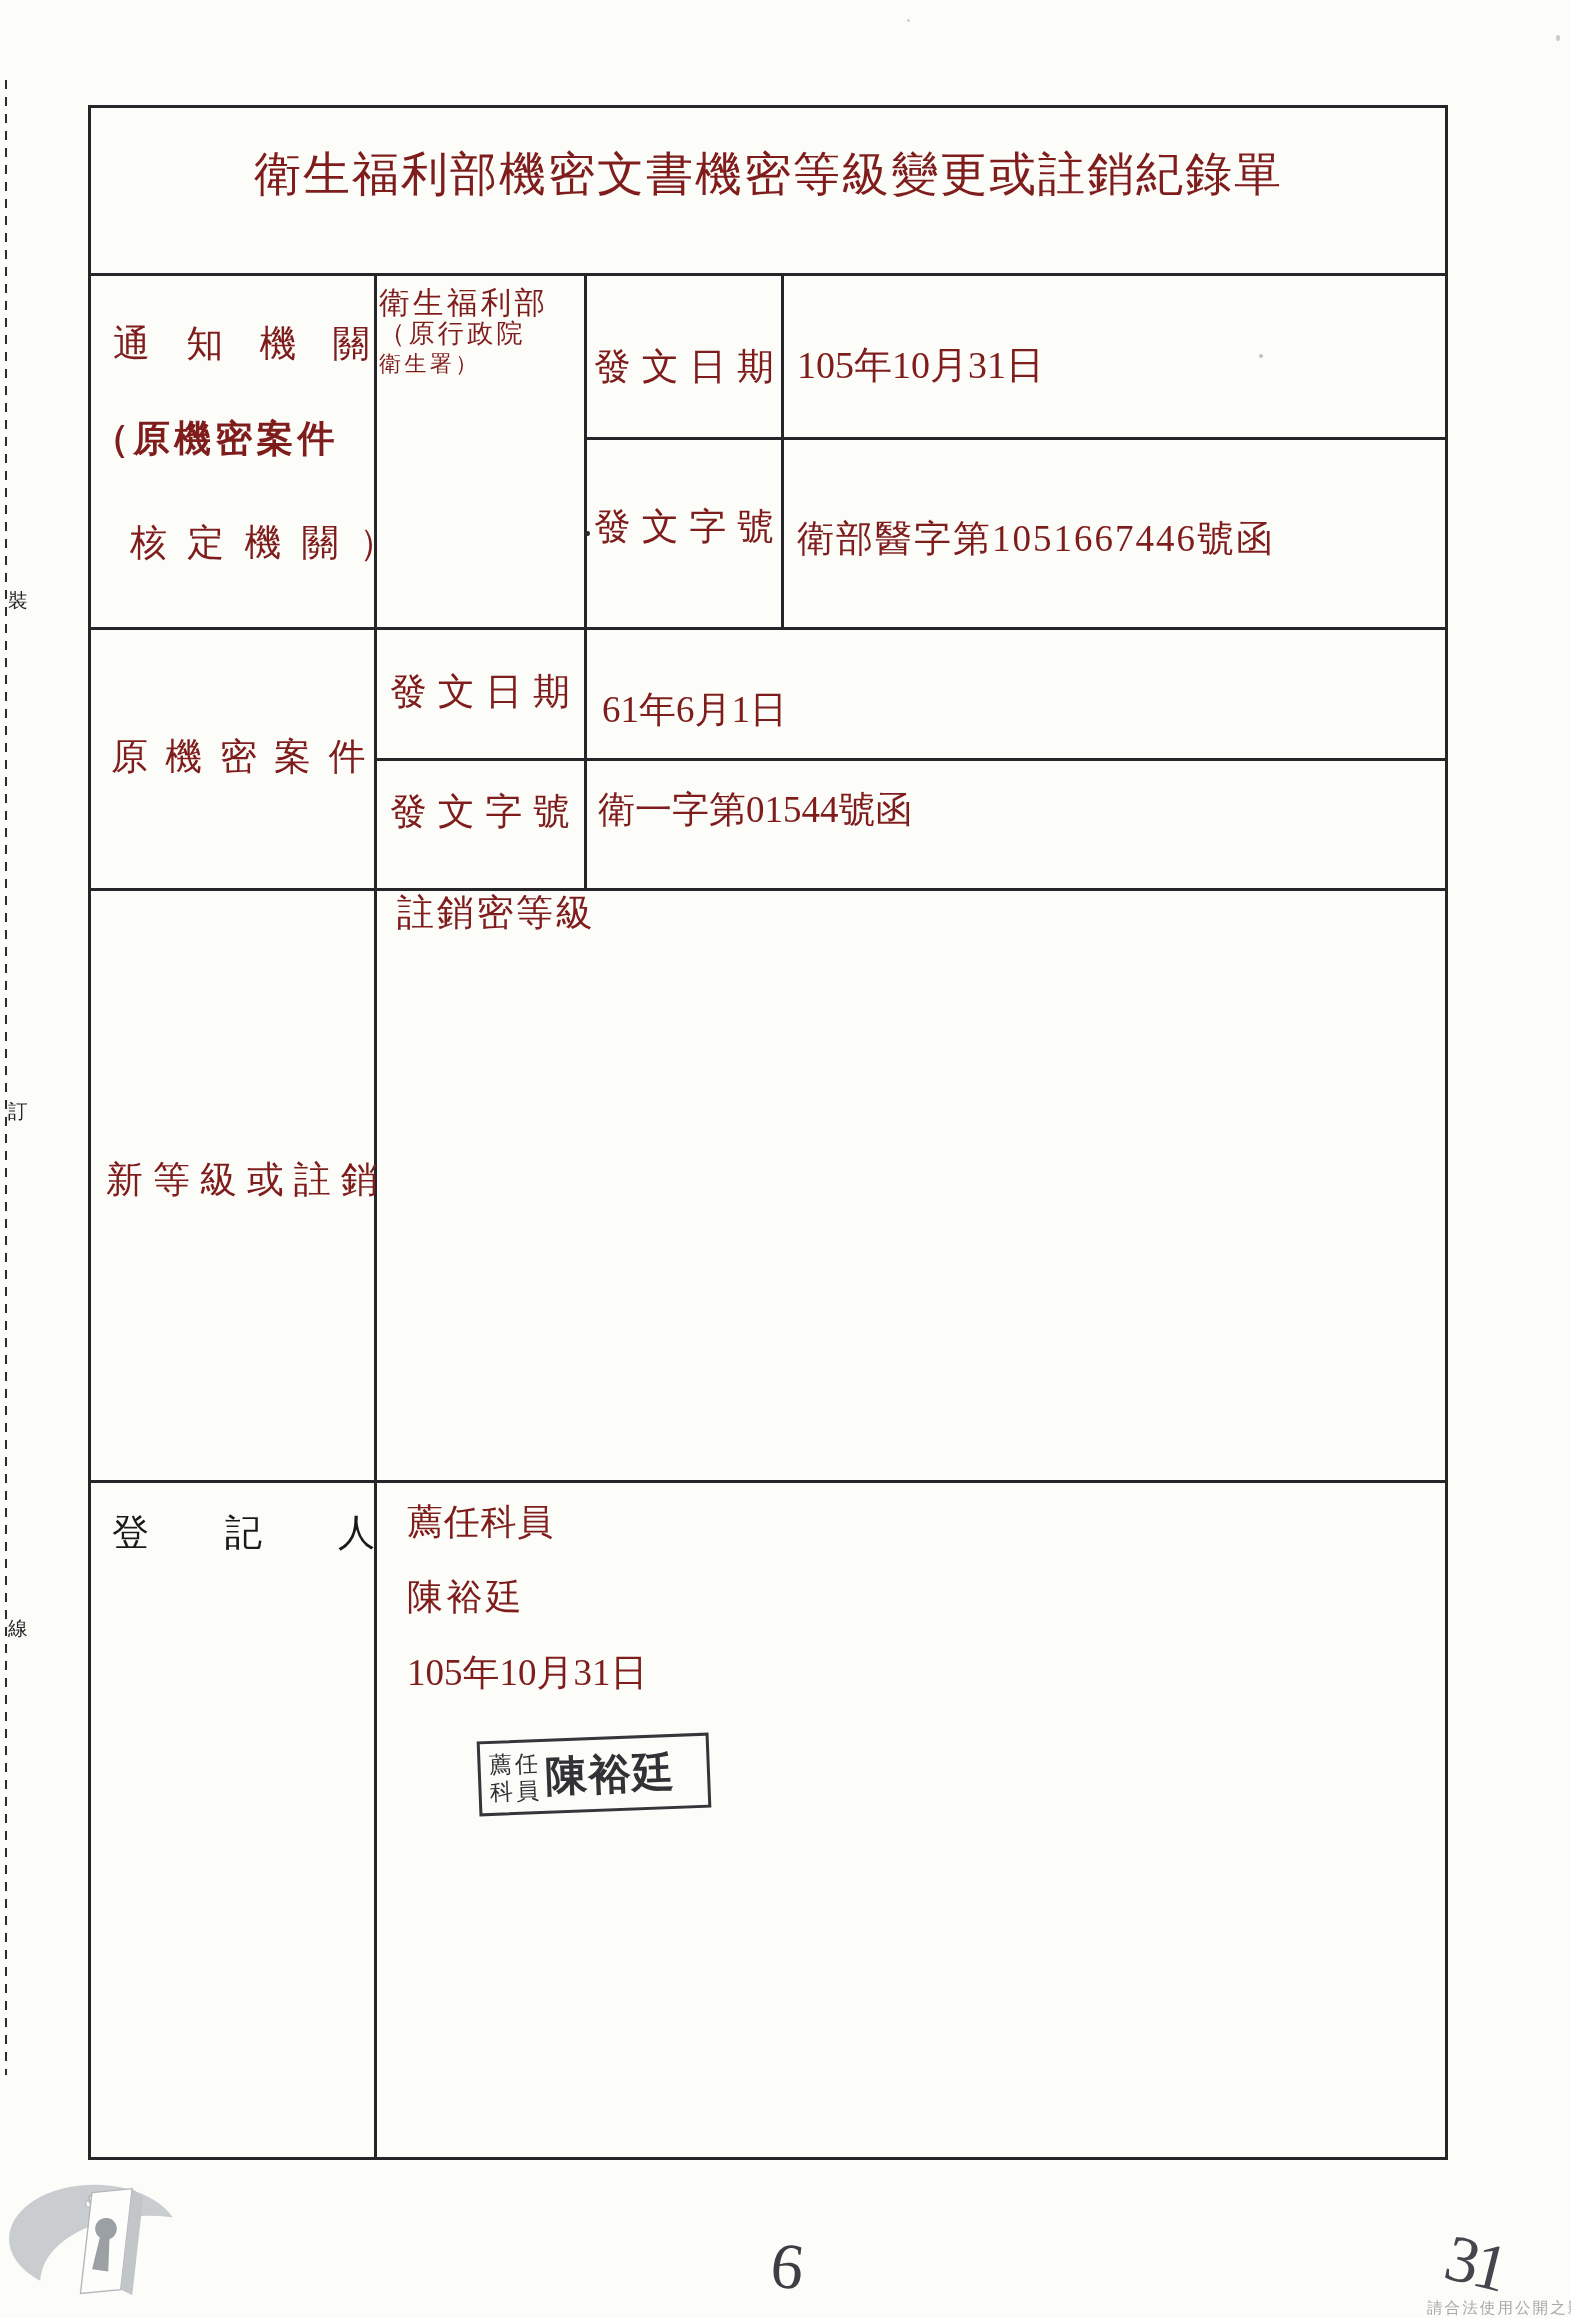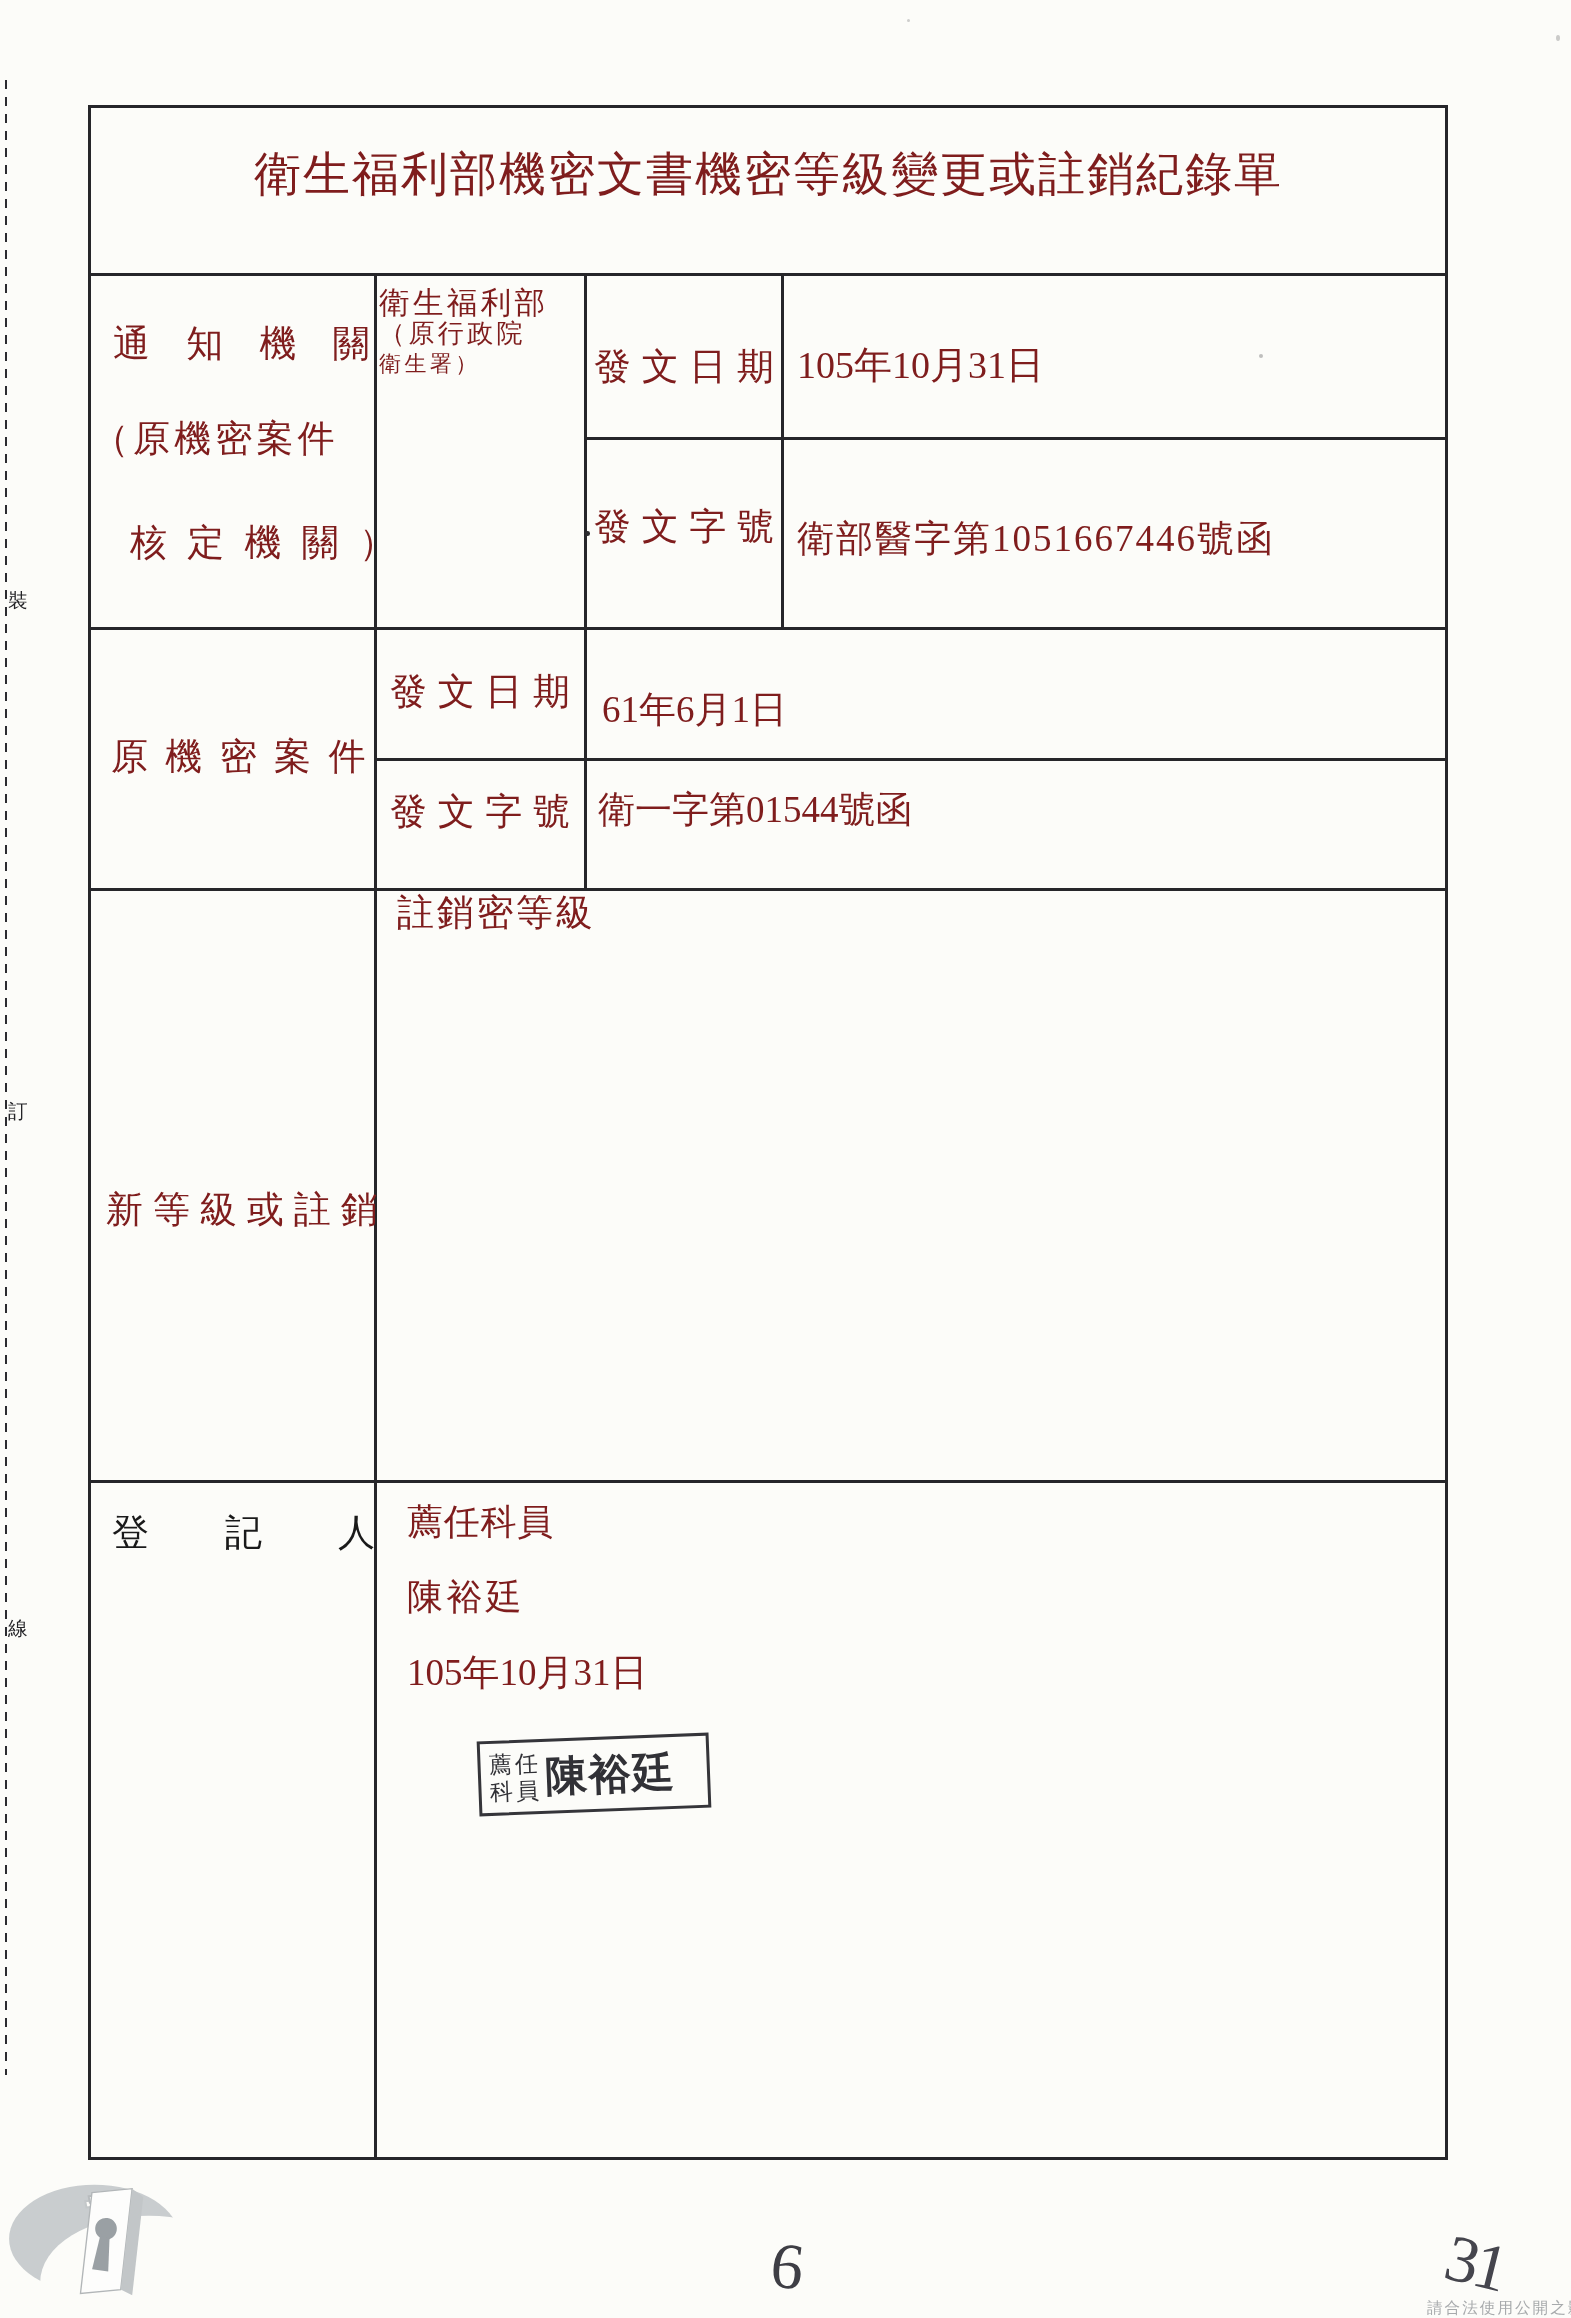--- a/index.html
+++ b/index.html
@@ -54,38 +54,38 @@
 <div class="hline" style="left:88px;top:1480px;width:1359px;"></div>
 <div class="vline" style="left:374px;top:273px;height:1887px;"></div>
 <div class="vline" style="left:584px;top:273px;height:617px;"></div>
 <div class="vline" style="left:781px;top:273px;height:357px;"></div>
 <div class="hline" style="left:584px;top:437px;width:863px;"></div>
 <div class="hline" style="left:374px;top:758px;width:1073px;"></div>
 
 <div class="txt title">衛生福利部機密文書機密等級變更或註銷紀錄單</div>
 
 <div class="txt" style="left:113px;top:325px;font-size:37px;word-spacing:27px;">通 知 機 關</div>
-<div class="txt" style="left:92px;top:420px;font-size:37px;letter-spacing:4.1px;">（原機密案件</div>
+<div class="txt" style="left:92px;top:420px;font-size:37px;letter-spacing:4.1px;font-weight:bold;">（原機密案件</div>
 <div class="txt" style="left:130px;top:524px;font-size:37px;word-spacing:11px;">核 定 機 關 ）</div>
 <div class="txt" style="left:379px;top:287px;font-size:30.5px;letter-spacing:3.4px;">衛生福利部</div>
 <div class="txt" style="left:379px;top:320px;font-size:26px;letter-spacing:3.4px;">（原行政院</div>
 <div class="txt" style="left:379px;top:352px;font-size:22px;letter-spacing:3.4px;">衛生署）</div>
 <div class="txt" style="left:594px;top:348px;font-size:37px;word-spacing:1.4px;">發 文 日 期</div>
 <div class="txt" style="left:797px;top:346px;font-size:38px;">105年10月31日</div>
 <div class="dot"></div>
 <div class="txt" style="left:594px;top:508px;font-size:37px;word-spacing:1.4px;">發 文 字 號</div>
 <div class="txt" style="left:797px;top:520px;font-size:37px;letter-spacing:2px;">衛部醫字第1051667446號函</div>
 
 <div class="txt" style="left:111px;top:738px;font-size:37px;word-spacing:8.1px;">原 機 密 案 件</div>
 <div class="txt" style="left:390px;top:673px;font-size:37px;word-spacing:1.4px;">發 文 日 期</div>
 <div class="txt" style="left:602px;top:691px;font-size:37px;">61年6月1日</div>
 <div class="txt" style="left:390px;top:793px;font-size:37px;word-spacing:1.4px;">發 文 字 號</div>
 <div class="txt" style="left:598px;top:791px;font-size:37px;">衛一字第01544號函</div>
 
-<div class="txt" style="left:106px;top:1161px;font-size:37px;word-spacing:0.7px;margin-top:30px;">新 等 級 或 註 銷</div>
+<div class="txt" style="left:106px;top:1161px;font-size:37px;word-spacing:0.7px;">新 等 級 或 註 銷</div>
 <div class="txt" style="left:397px;top:894px;font-size:37px;letter-spacing:2.7px;">註銷密等級</div>
 
 <div class="reg-label">
   <span>登</span>
   <span>記</span>
   <span>人</span>
 </div>
 <div class="txt" style="left:407px;top:1504px;font-size:36px;letter-spacing:0.7px;">薦任科員</div>
 <div class="txt" style="left:407px;top:1579px;font-size:36px;letter-spacing:3.4px;">陳裕廷</div>
 <div class="txt" style="left:407px;top:1654px;font-size:37px;">105年10月31日</div>

